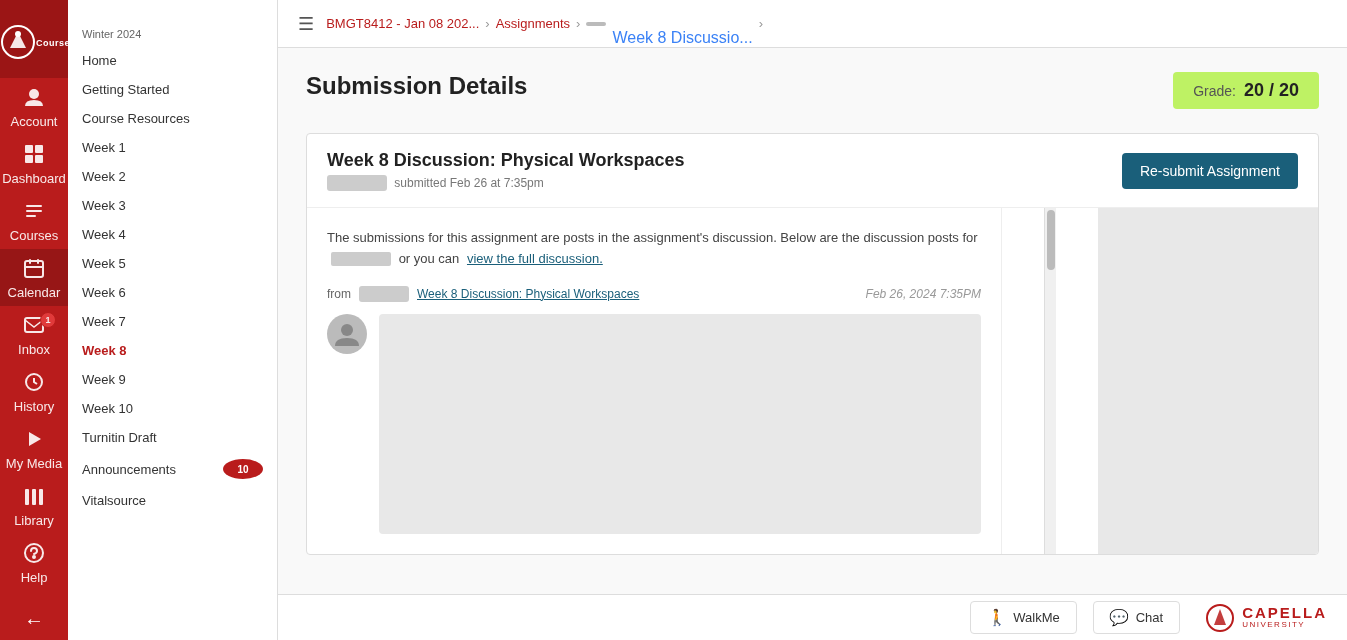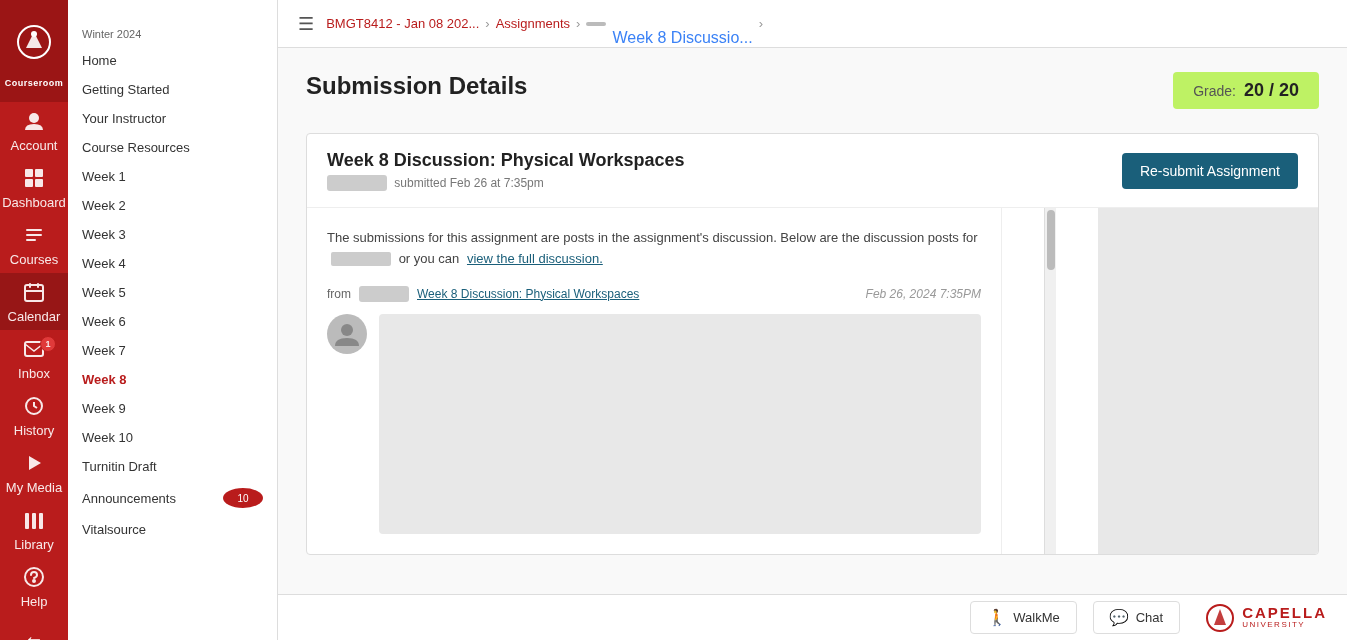--- a/index.html
+++ b/index.html
@@ -30,24 +30,24 @@
     .sidebar-logo-label {
       color: #fff;
       font-size: 9px;
       text-align: center;
       margin-top: 2px;
       font-weight: 600;
       letter-spacing: 0.5px;
     }
     .sidebar-logo-wrap {
       display: flex;
-      flex-direction: column;
+      flex-direction: row;
       align-items: center;
       width: 68px;
-      padding: 8px 0 14px;
+      padding: 8px 0 2px;
       background: #9b1515;
       cursor: pointer;
     }
     .sidebar-nav {
       display: flex;
       flex-direction: column;
       align-items: center;
       width: 100%;
       flex: 1;
     }
@@ -120,21 +120,21 @@
     .announcements-badge {
       background: #b91c1c;
       color: #fff;
       border-radius: 50%;
       width: 40px;
       height: 20px;
       font-size: 10px;
       display: flex;
       align-items: center;
       justify-content: center;
-      font-weight: normal;
+      font-weight: bold;
     }
 
     
     .main-content {
       flex: 1;
       display: flex;
       flex-direction: column;
       height: 640px;
       overflow: hidden;
     }
@@ -470,21 +470,20 @@
 
   <div class="sidebar-bottom">
     <span class="icon" style="font-size:20px;color:#fff;">←</span>
   </div>
 </div>
 
 <div class="secondary-sidebar">
   <div class="season-label">Winter 2024</div>
   <div class="nav-item">Home</div>
   <div class="nav-item">Getting Started</div>
-  <div class="nav-item">Your Instructor</div>
   <div class="nav-item">Course Resources</div>
   <div class="nav-item">Week 1</div>
   <div class="nav-item">Week 2</div>
   <div class="nav-item">Week 3</div>
   <div class="nav-item">Week 4</div>
   <div class="nav-item">Week 5</div>
   <div class="nav-item">Week 6</div>
   <div class="nav-item">Week 7</div>
   <div class="nav-item active">Week 8</div>
   <div class="nav-item">Week 9</div>

